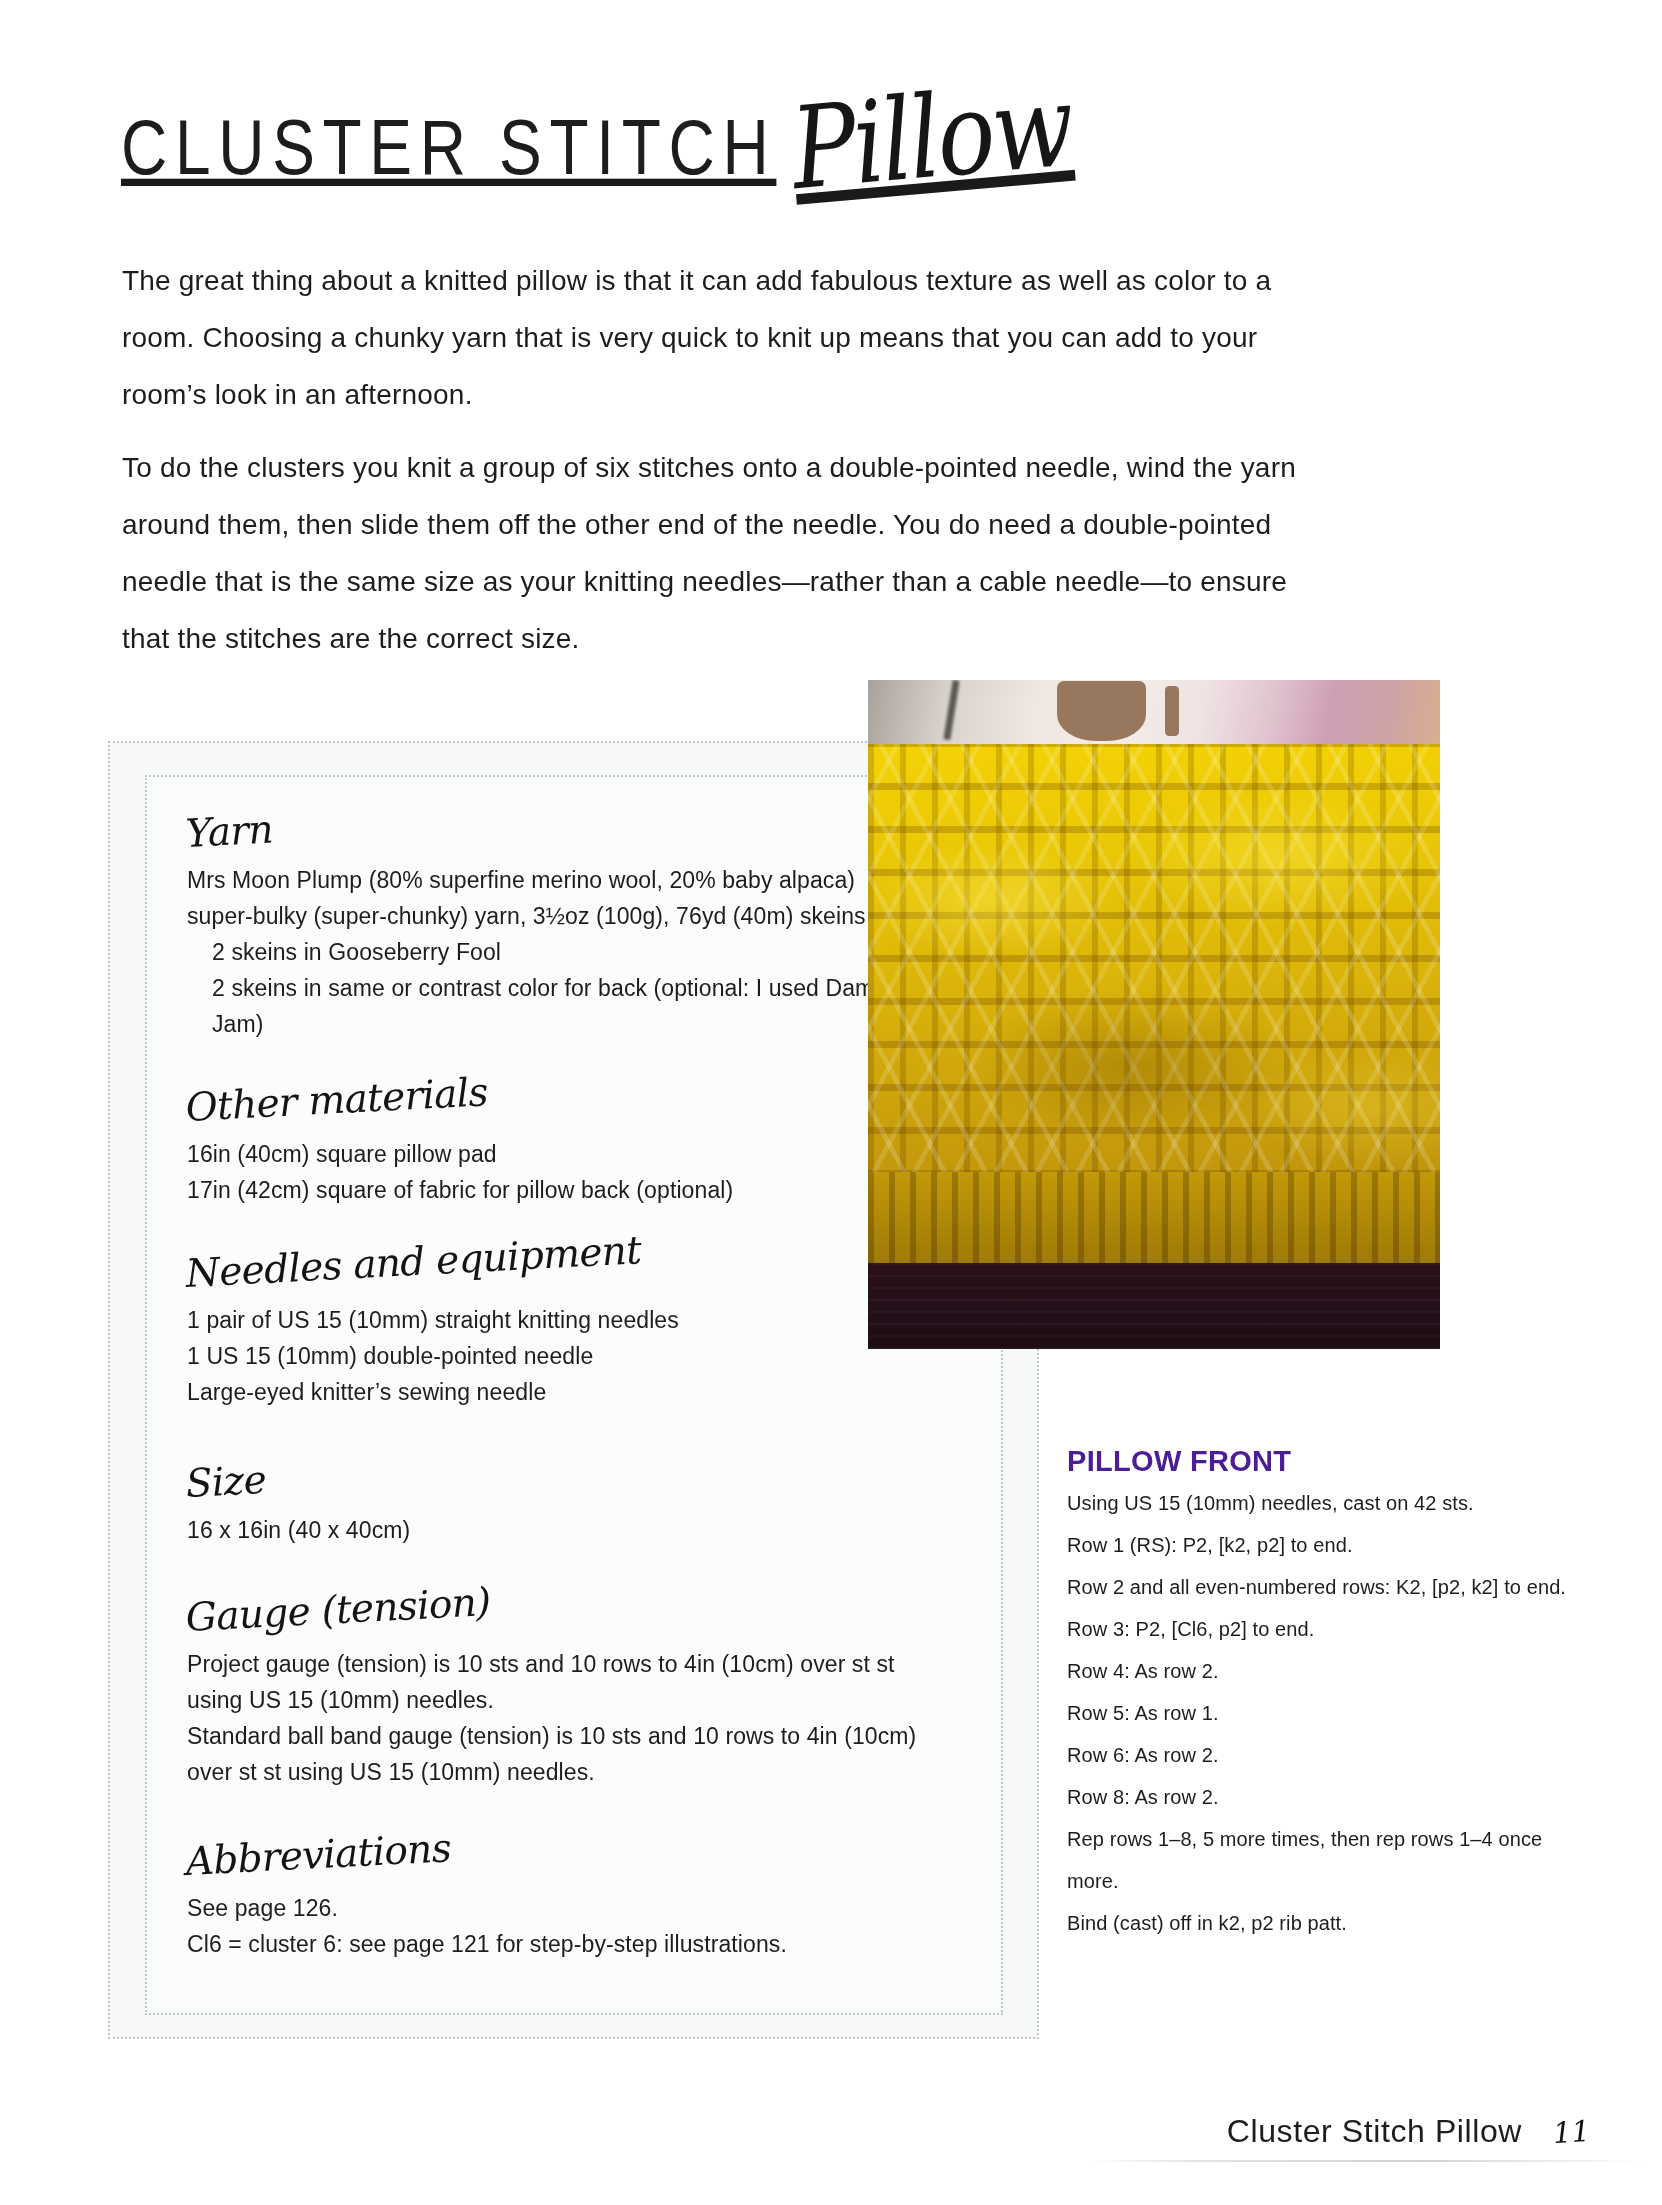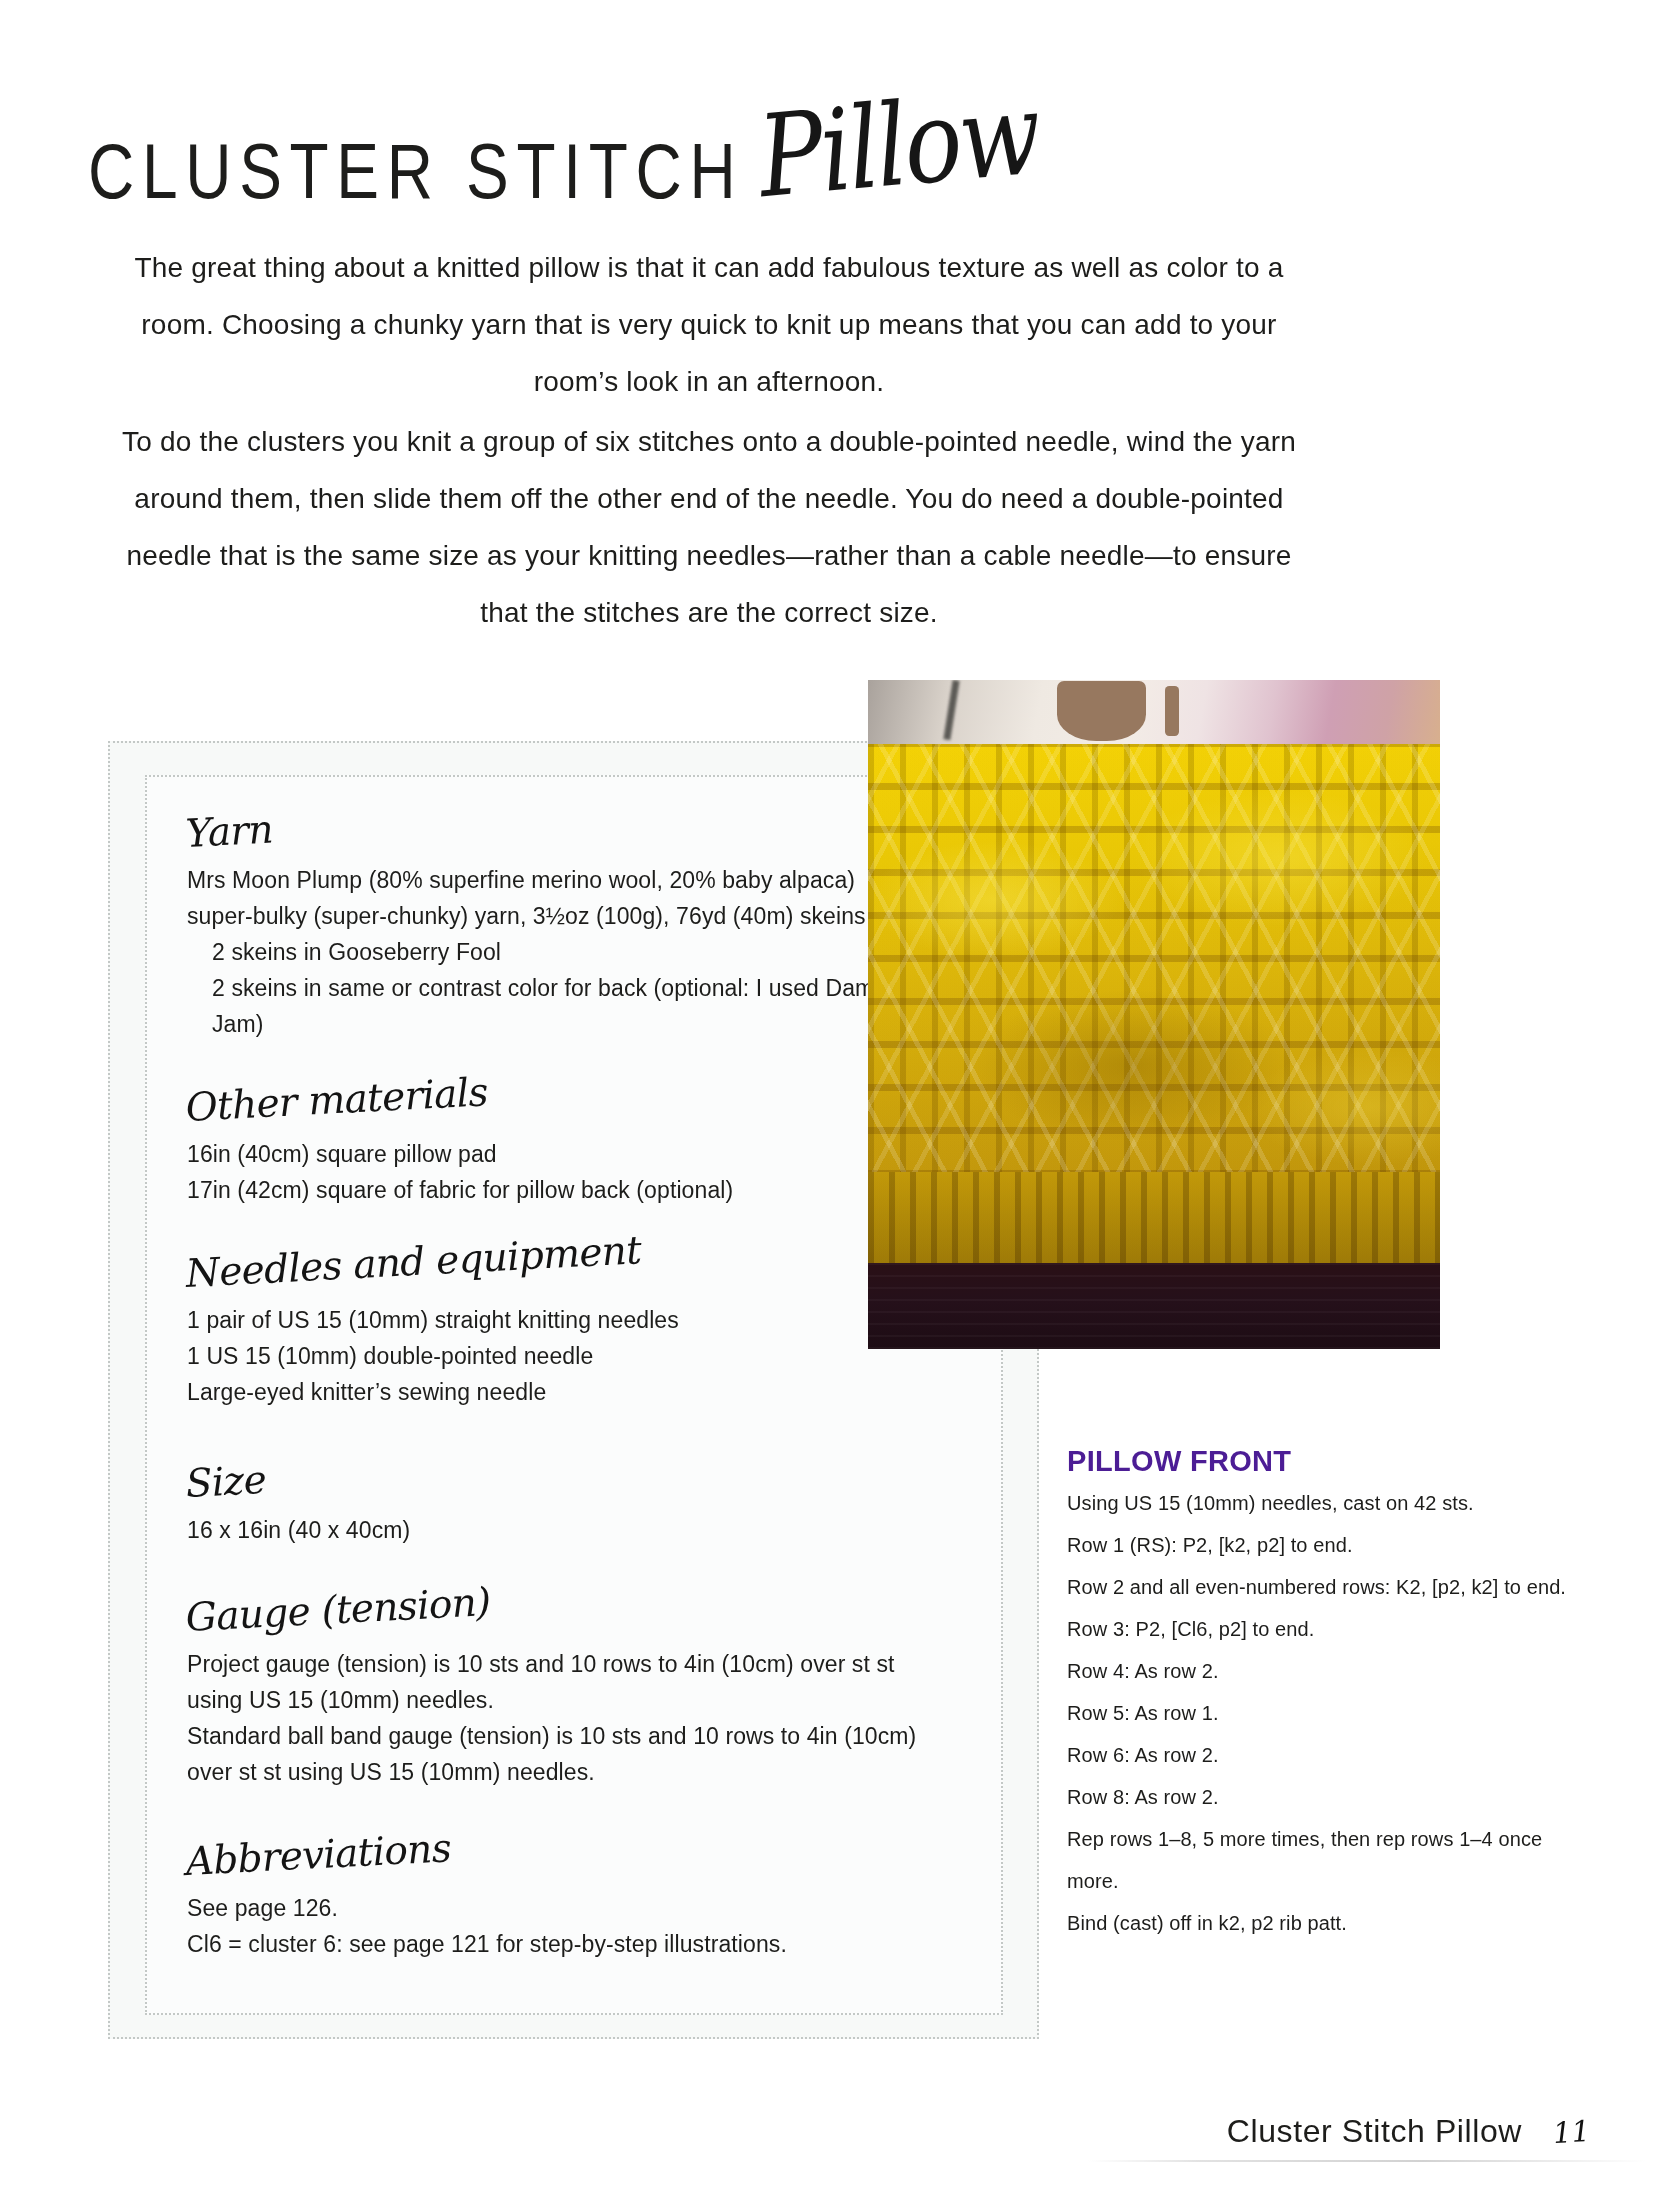--- a/index.html
+++ b/index.html
@@ -12,26 +12,27 @@
     height: 2205px;
     position: relative;
     font-family: "Liberation Sans", sans-serif;
     color: #1a1a1a;
     overflow: hidden;
   }
 
   
   .title-block {
     position: absolute;
-    left: 88px;
+    left: 121px;
     top: 98px;
     width: 1255px;
     height: 112px;
     display: flex;
-    align-items: flex-end;
+    align-items: center;
+    text-decoration: underline;
   }
   .title-main {
     font-family: "Liberation Sans", sans-serif;
     font-size: 64px;
     font-weight: 300;
     letter-spacing: 7.7px;
     color: #1d1d1b;
     line-height: 1;
     transform: scaleY(1.22);
     transform-origin: left bottom;
@@ -56,21 +57,21 @@
     position: absolute;
     left: 106px;
     top: 236px;
     width: 1206px;
     font-size: 28px;
     font-weight: 300;
     line-height: 57px;
     color: #1d1d1b;
     letter-spacing: 0.2px;
   }
-  .intro p { margin: 3px; text-align: center; }
+  .intro p { margin: 16px; }
 
   
   .frame-outer {
     position: absolute;
     left: 108px;
     top: 741px;
     width: 931px;
     height: 1298px;
     border: 2.1px dotted #c3c8c6;
     background: #f7f9f8;

